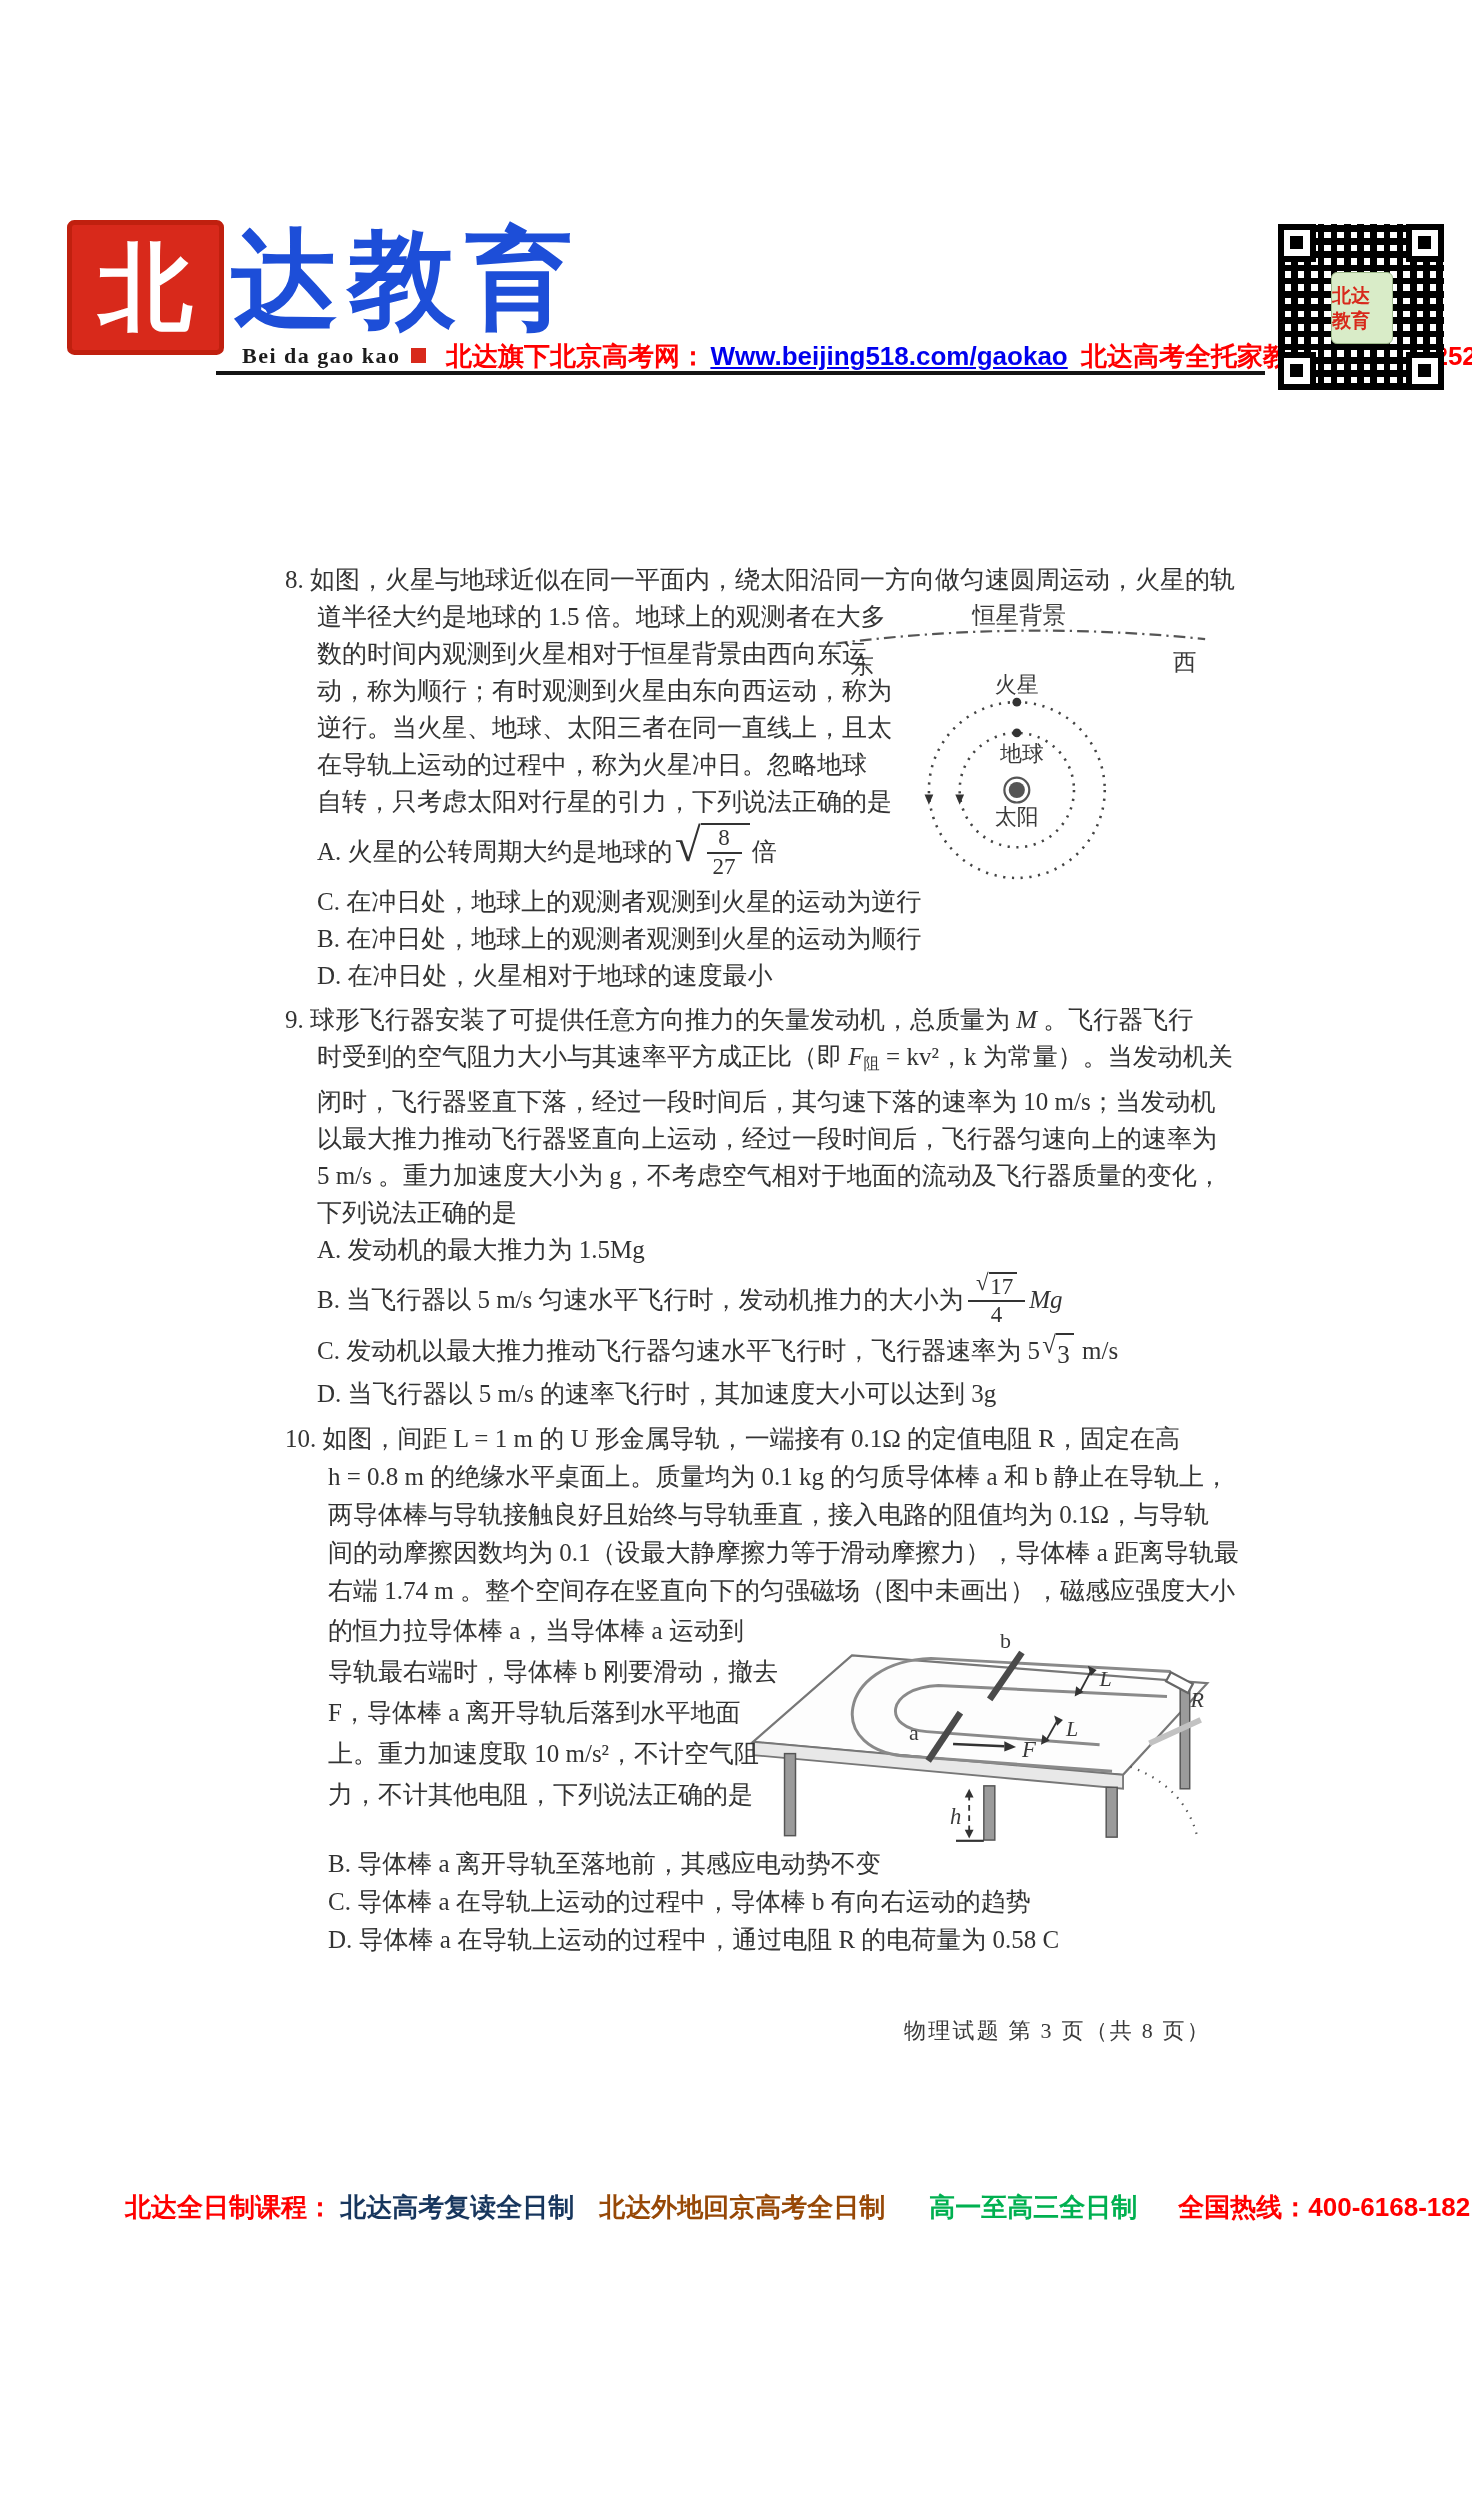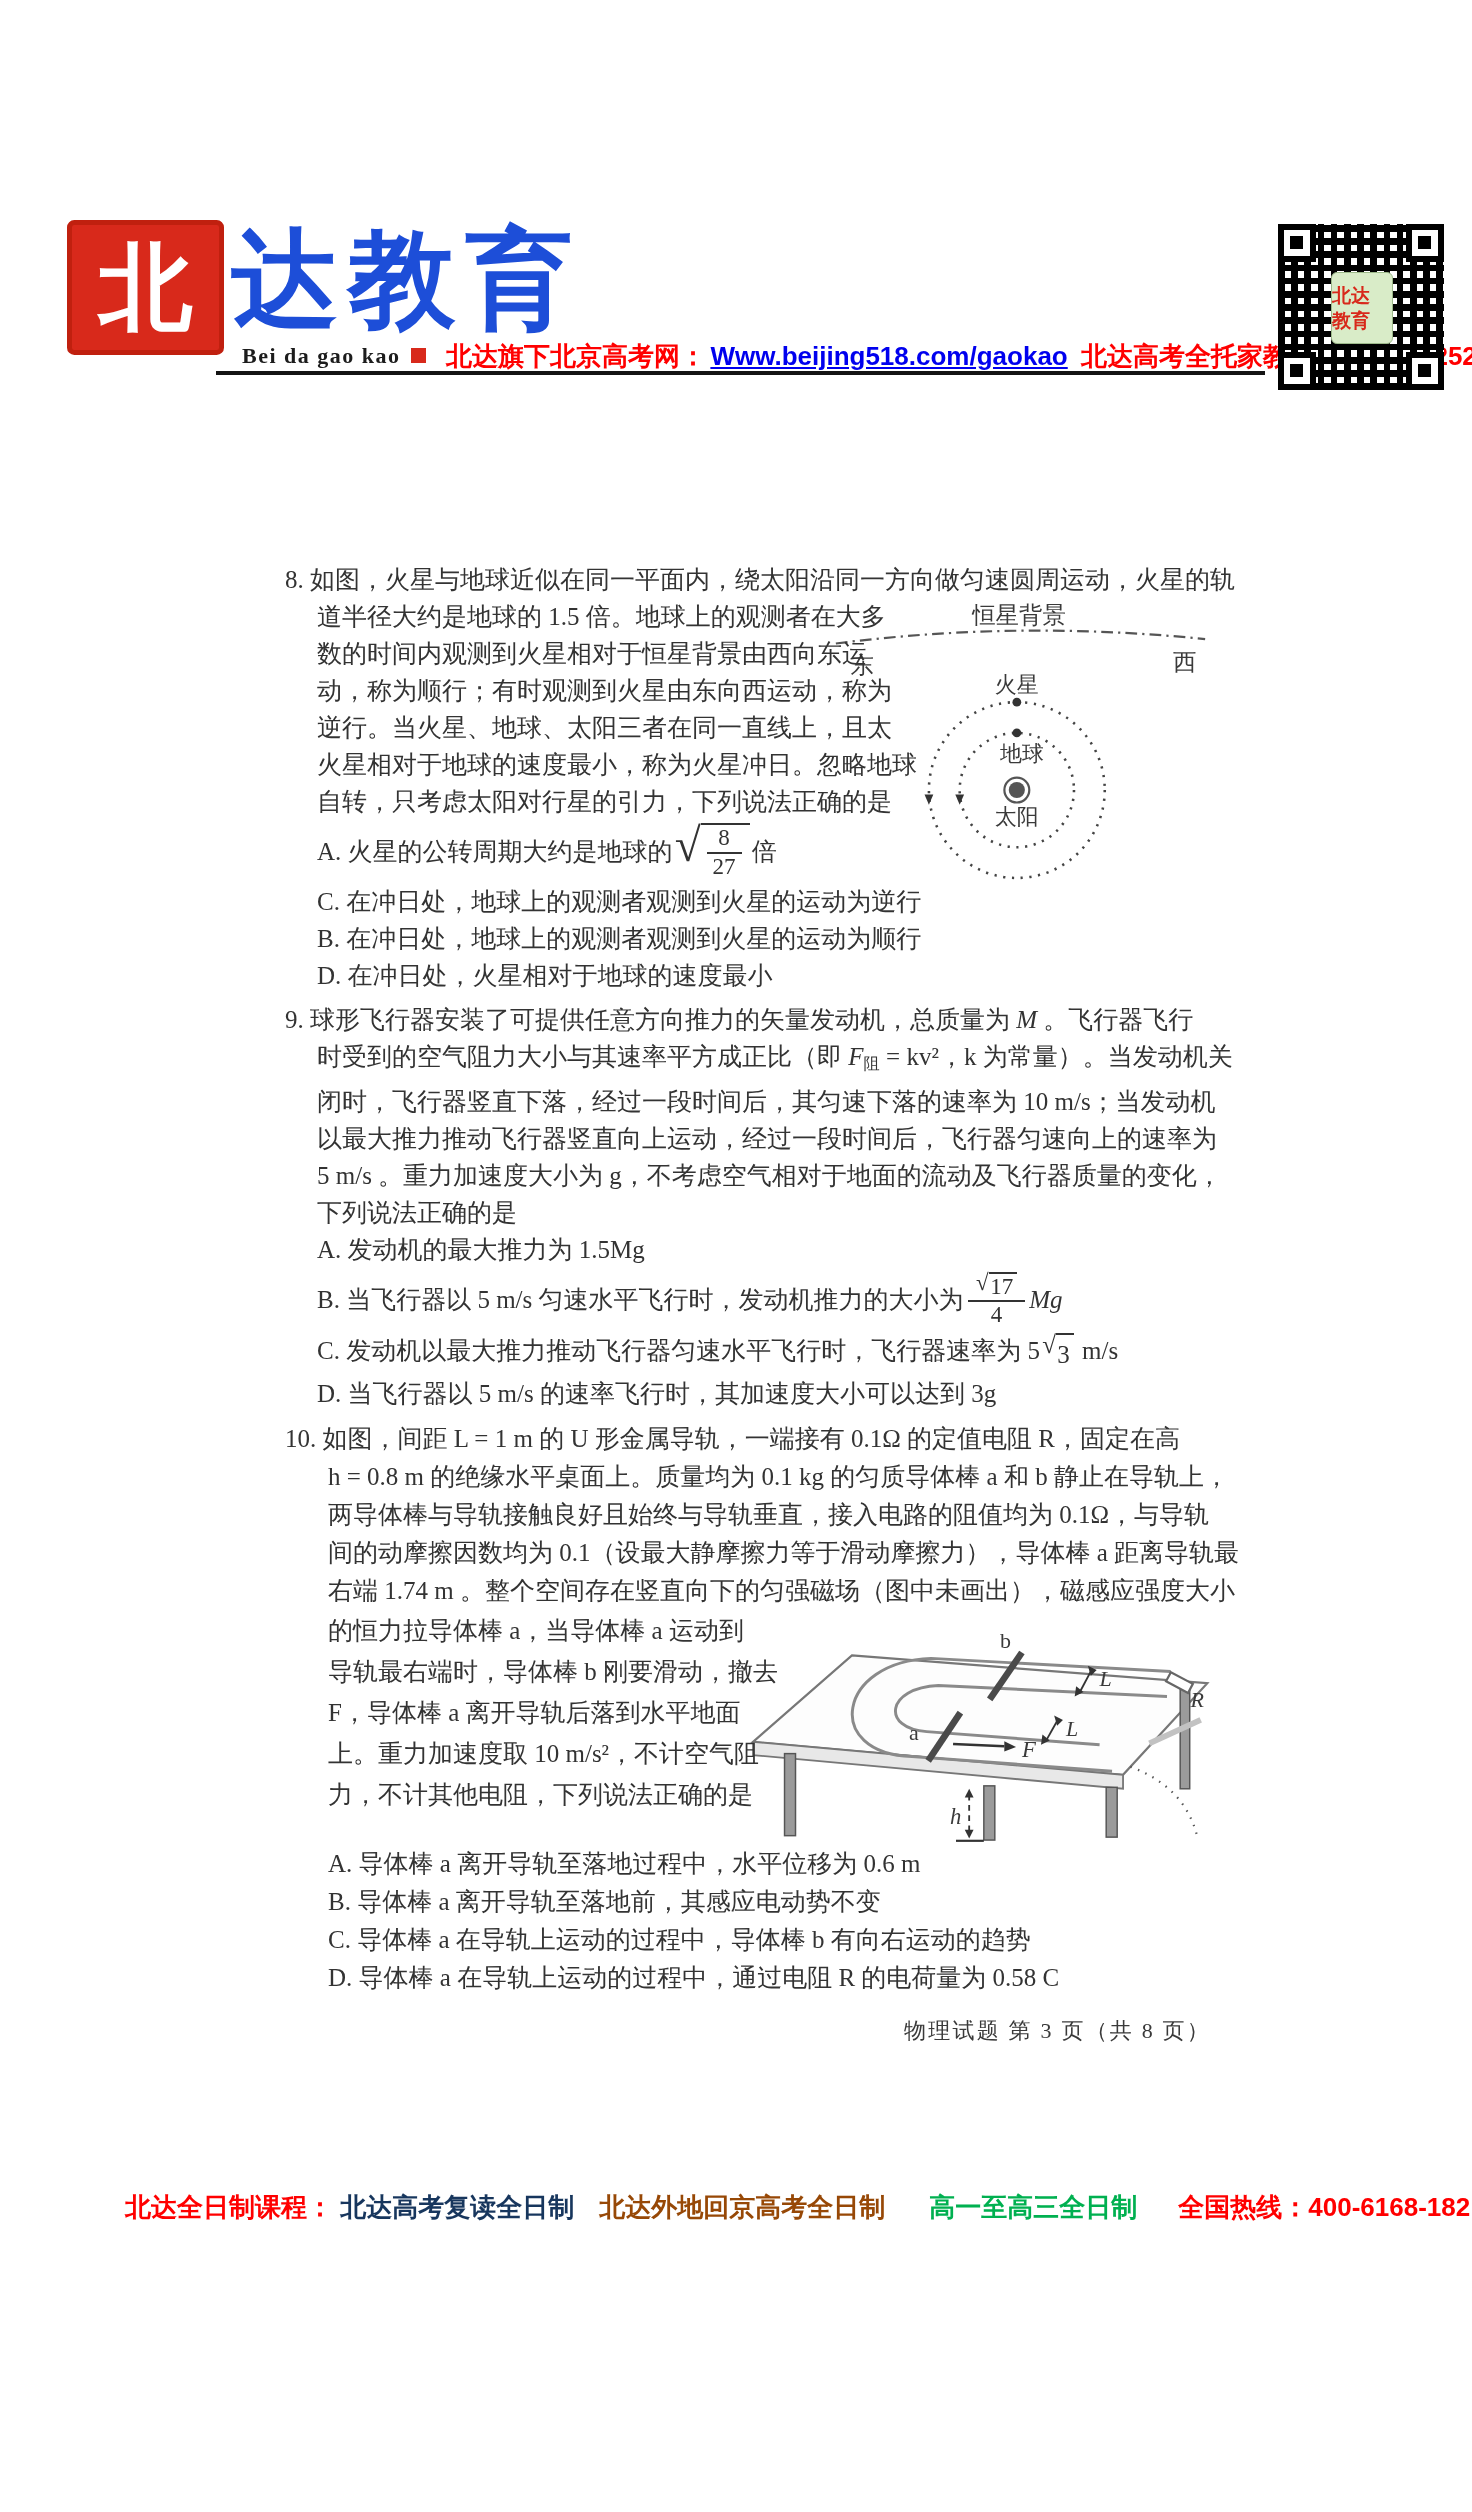--- a/index.html
+++ b/index.html
@@ -150,21 +150,21 @@
           <circle cx="255" cy="262" r="11" fill="#555"></circle>
           <circle cx="255" cy="262" r="17" fill="none" stroke="#555" stroke-width="3"></circle>
           <text x="255" y="308" font-size="30" text-anchor="middle">太阳</text>
           <polygon points="129,268 141,268 135,282" fill="#333"></polygon>
           <polygon points="171,268 183,268 177,282" fill="#333"></polygon>
         </svg>
         <div class="nw">道半径大约是地球的 1.5 倍。地球上的观测者在大多</div>
         <div class="nw">数的时间内观测到火星相对于恒星背景由西向东运</div>
         <div class="nw">动，称为顺行；有时观测到火星由东向西运动，称为</div>
         <div class="nw">逆行。当火星、地球、太阳三者在同一直线上，且太</div>
-        <div class="nw">火星相对于地球的速度最小，称为火星冲日。忽略地球</div>
+        <div class="nw">在导轨上运动的过程中，称为火星冲日。忽略地球</div>
         <div class="nw">自转，只考虑太阳对行星的引力，下列说法正确的是</div>
         <div class="opt-tall">
           <span>A. 火星的公转周期大约是地球的</span>
           <span class="sqrt">
             <span class="sign" style="font-size:1.9em">√</span>
             <span class="bar">
               <span class="frac">
                 <span class="num">8</span>
                 <span class="den">27</span>
               </span>
@@ -263,21 +263,20 @@
           <polygon points="304,300 316,300 310,312" fill="#333"></polygon>
           <line x1="292" y1="315" x2="330" y2="315" stroke="#333" stroke-width="3"></line>
           <text x="284" y="292" font-size="31" font-style="italic">h</text>
         </svg>
         <div class="nw wrapline">的恒力拉导体棒 a，当导体棒 a 运动到</div>
         <div class="nw wrapline">导轨最右端时，导体棒 b 刚要滑动，撤去</div>
         <div class="nw wrapline">F，导体棒 a 离开导轨后落到水平地面</div>
         <div class="nw wrapline">上。重力加速度取 10 m/s²，不计空气阻</div>
         <div class="nw wrapline">力，不计其他电阻，下列说法正确的是</div>
         <div class="clear"></div>
-        <div class="opt full">A. 导体棒 a 离开导轨至落地过程中，水平位移为 0.6 m</div>
         <div class="opt full">B. 导体棒 a 离开导轨至落地前，其感应电动势不变</div>
         <div class="opt full">C. 导体棒 a 在导轨上运动的过程中，导体棒 b 有向右运动的趋势</div>
         <div class="opt full">D. 导体棒 a 在导轨上运动的过程中，通过电阻 R 的电荷量为 0.58 C</div>
       </div>
     </div>
   </div>
 
   <div class="page-footer">物理试题  第 3 页（共 8 页）</div>
 
   <div class="banner">

